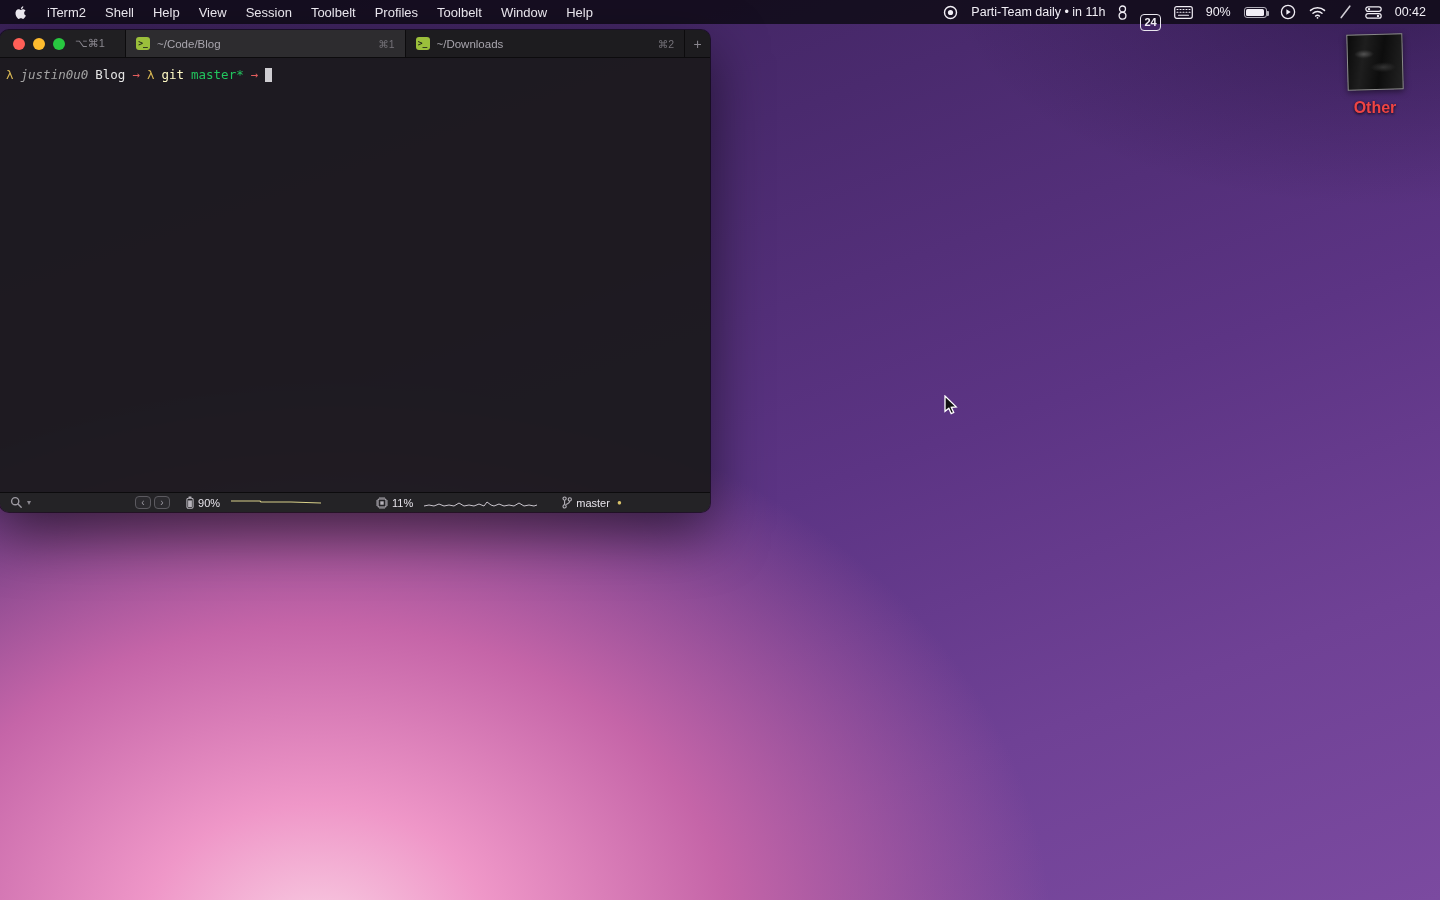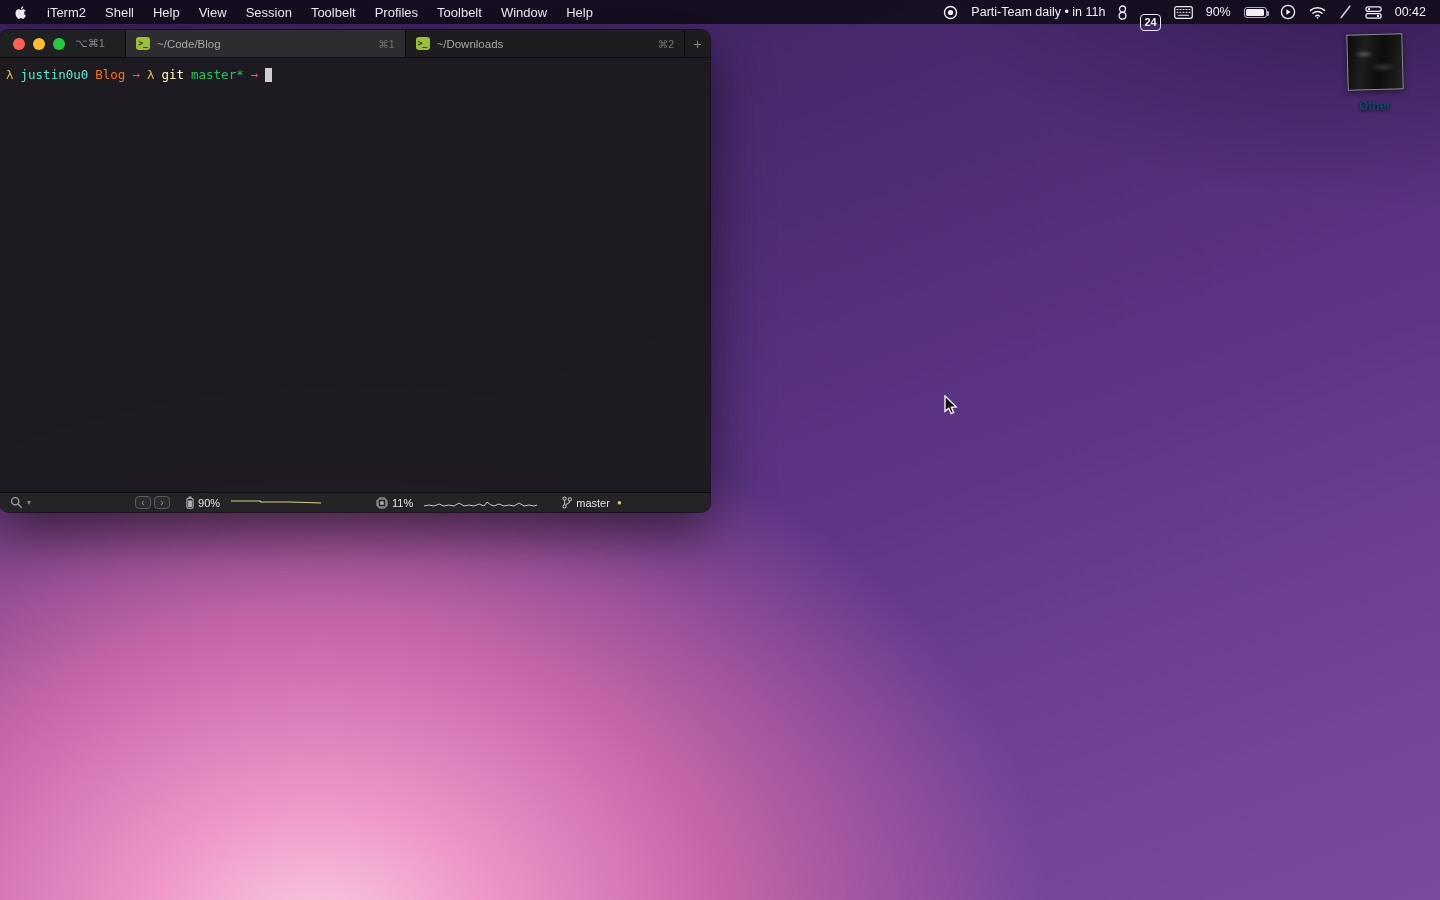--- a/index.html
+++ b/index.html
@@ -84,21 +84,21 @@
   .desk-icon{ position:absolute; left:1344px; top:34px; width:62px; text-align:center; }
   .desk-thumb{
     width:56px; height:56px; margin:0 auto; transform:rotate(-1.5deg);
     background:
       radial-gradient(14px 6px at 30% 35%, rgba(150,150,150,.45), transparent 70%),
       radial-gradient(18px 7px at 65% 60%, rgba(120,120,120,.35), transparent 70%),
       linear-gradient(100deg, #0a0a0a 0%, #1e1e1e 30%, #0d0d0d 60%, #232323 100%);
     border:1px solid rgba(235,235,235,.55);
     box-shadow:0 2px 6px rgba(0,0,0,.5);
   }
-  .desk-label{ margin-top:9px; color:#0c4a6e; font-size:12px; font-weight:bold;
+  .desk-label{ margin-top:9px; color:#ef4444; font-size:16px; font-weight:bold;
                text-shadow:0 1px 3px rgba(0,0,0,.85); }
 
   
   .mouse{ position:absolute; left:944px; top:395px; }
 </style>
 </head>
 <body>
 
 <div class="menubar">
   <div class="left">
@@ -197,22 +197,22 @@
       <span class="title">~/Downloads</span>
       <span class="shortcut">⌘2</span>
     </div>
 
     <div class="newtab">+</div>
   </div>
 
   <div class="term-body">
     <div class="prompt-line">
       <span style="color: rgb(217, 184, 84);">λ</span>
-      <span style="color: #5eead4;">justin0u0</span>
-      <span style="color: #f97316;">Blog</span>
+      <span style="color: #a3a3a3; font-style: italic;">justin0u0</span>
+      <span style="color: #e5e5e5;">Blog</span>
       <span style="color: rgb(226, 93, 93);">→</span>
       <span style="color: rgb(217, 184, 84);">λ</span>
       <span style="color: #fef9c3;">git</span>
       <span style="color: #22c55e;">master*</span>
       <span style="color: rgb(226, 93, 93);">→</span>
       <span class="cursor-block"></span>
     </div>
   </div>
 
   <div class="statusbar">

